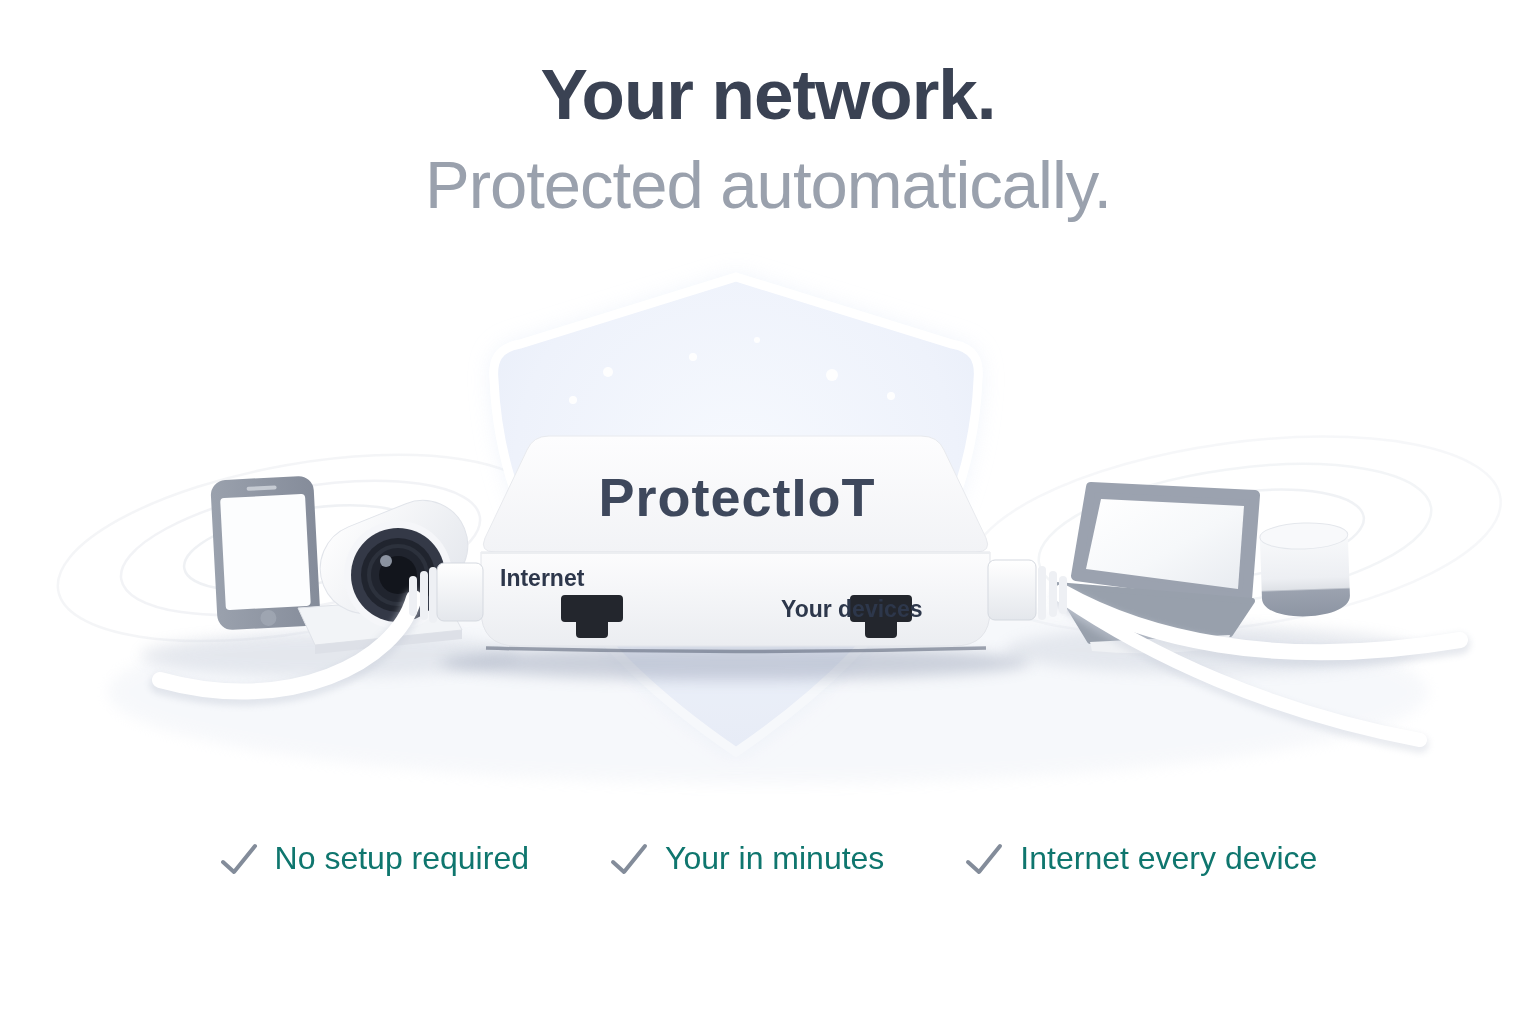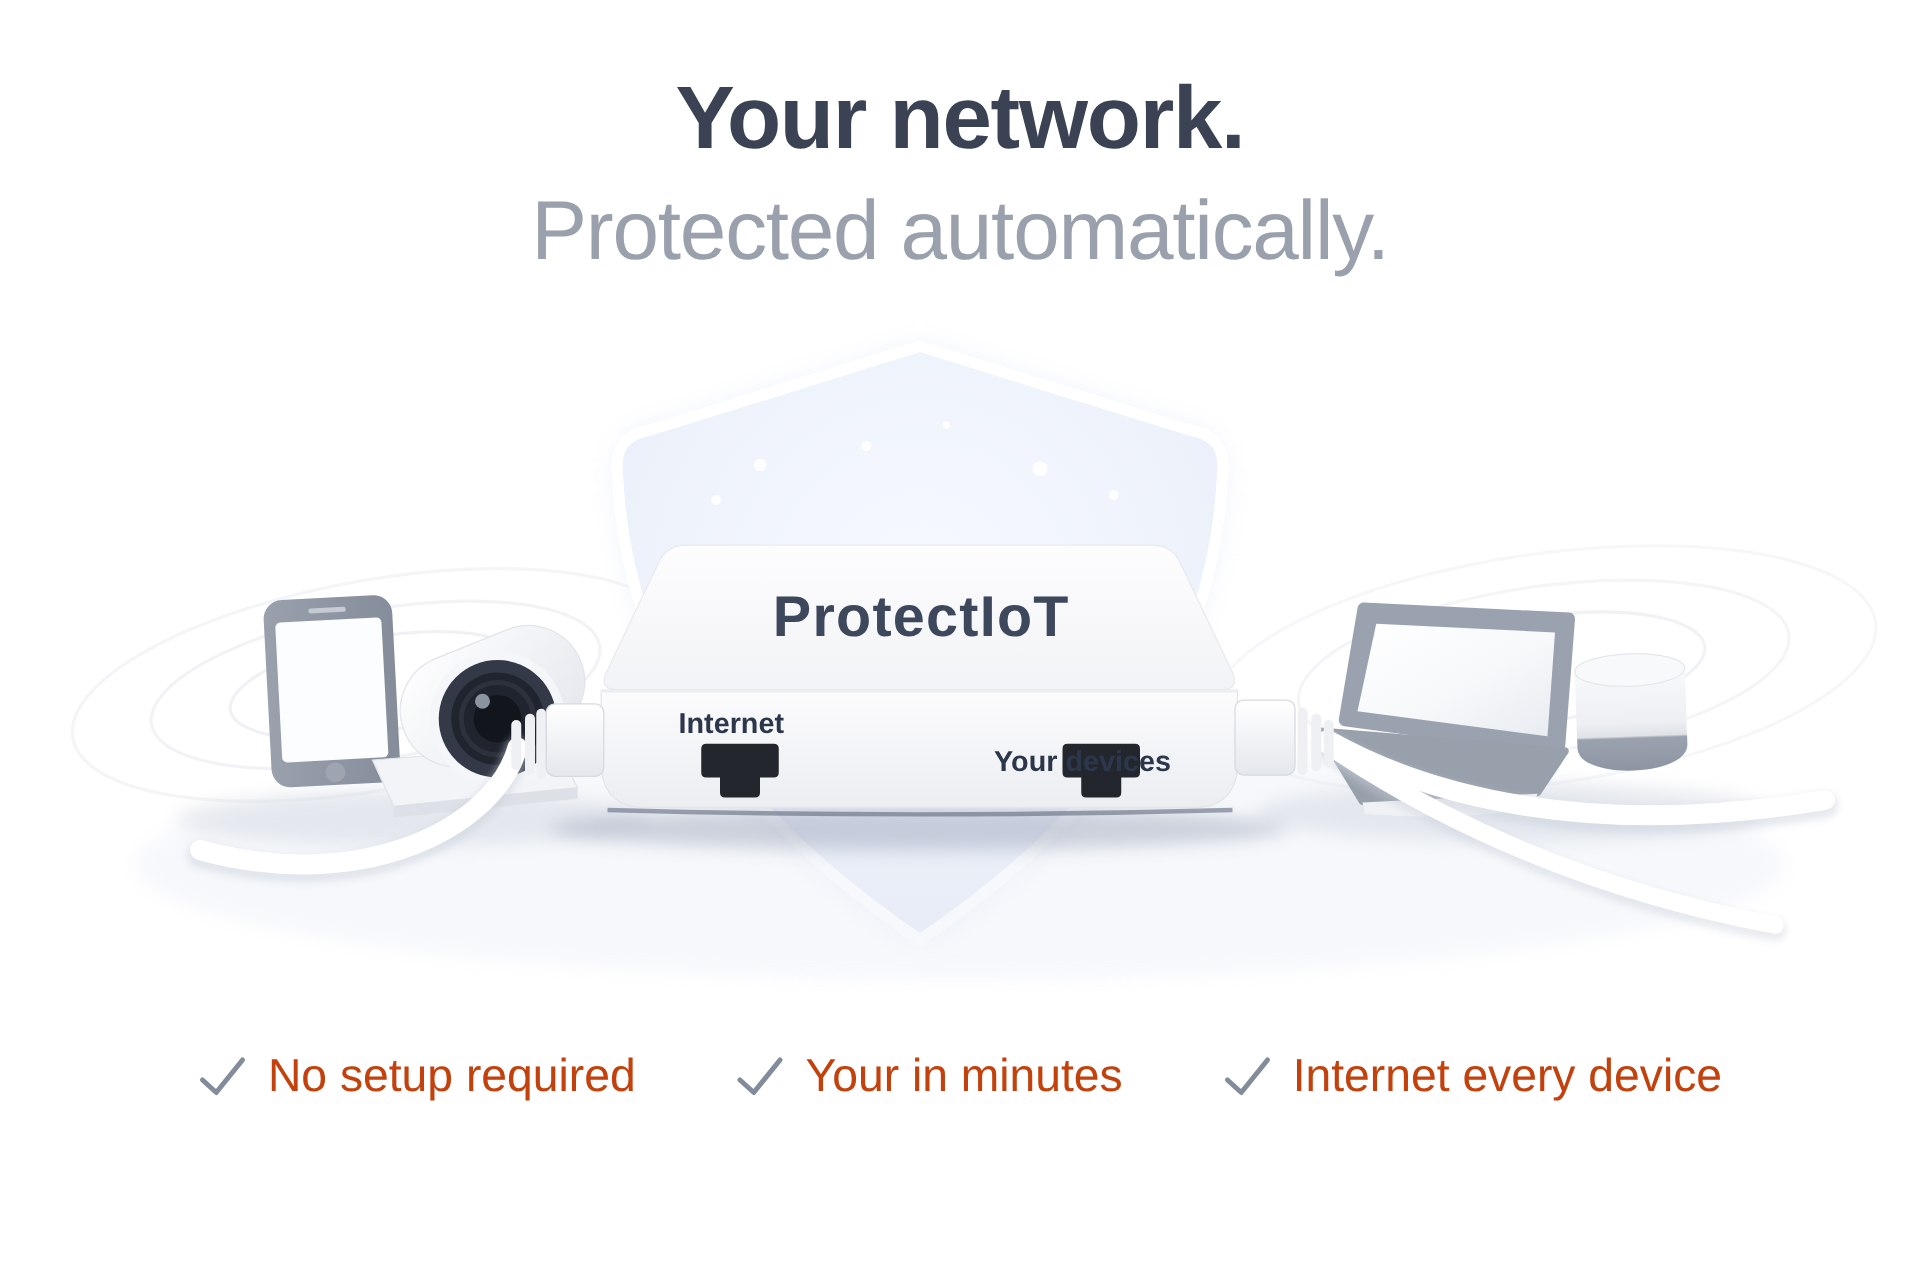--- a/index.html
+++ b/index.html
@@ -12,35 +12,35 @@
     top:54px;left:0;width:1536px;text-align:center;
     font-size:71px;font-weight:700;letter-spacing:-1px;color:#3a4253;
   }
   .hero-subtitle{
     top:146px;left:0;width:1536px;text-align:center;
     font-size:67px;font-weight:400;letter-spacing:-1px;color:#9aa1ad;
   }
   .scene{position:absolute;top:0;left:0;}
   .brand-label{
     top:466px;left:537px;width:400px;text-align:center;
-    font-size:46px;font-weight:700;letter-spacing:1px;color:#3e485c;
+    font-size:54px;font-weight:700;letter-spacing:1px;color:#3e485c;
   }
   .port-label{
-    top:565px;width:170px;text-align:center;
+    top:565px;width:170px;
     font-size:23px;font-weight:700;color:#2d374b;
   }
   .port-label.left{left:500px;}
   .port-label.right{left:781px;margin-top:31px;}
   .features{
     top:840px;left:0;width:1536px;
     display:flex;justify-content:center;align-items:center;gap:80px;
   }
   .feature{display:flex;align-items:center;gap:16px;}
   .feature .check{width:40px;height:34px;flex:0 0 auto;}
-  .feature .label{font-size:37px;color:#c2410c;white-space:nowrap;}
+  .feature .label{font-size:32px;color:#0f766e;white-space:nowrap;}
 </style>
 </head>
 <body>
 
 <div class="canvas">
 
   <svg class="scene" width="1536" height="1024" viewBox="0 0 1536 1024" aria-hidden="true">
     <defs>
       <radialGradient id="gShield" cx="50%" cy="40%" r="70%">
         <stop offset="0%" stop-color="#f6f9fe"></stop>

